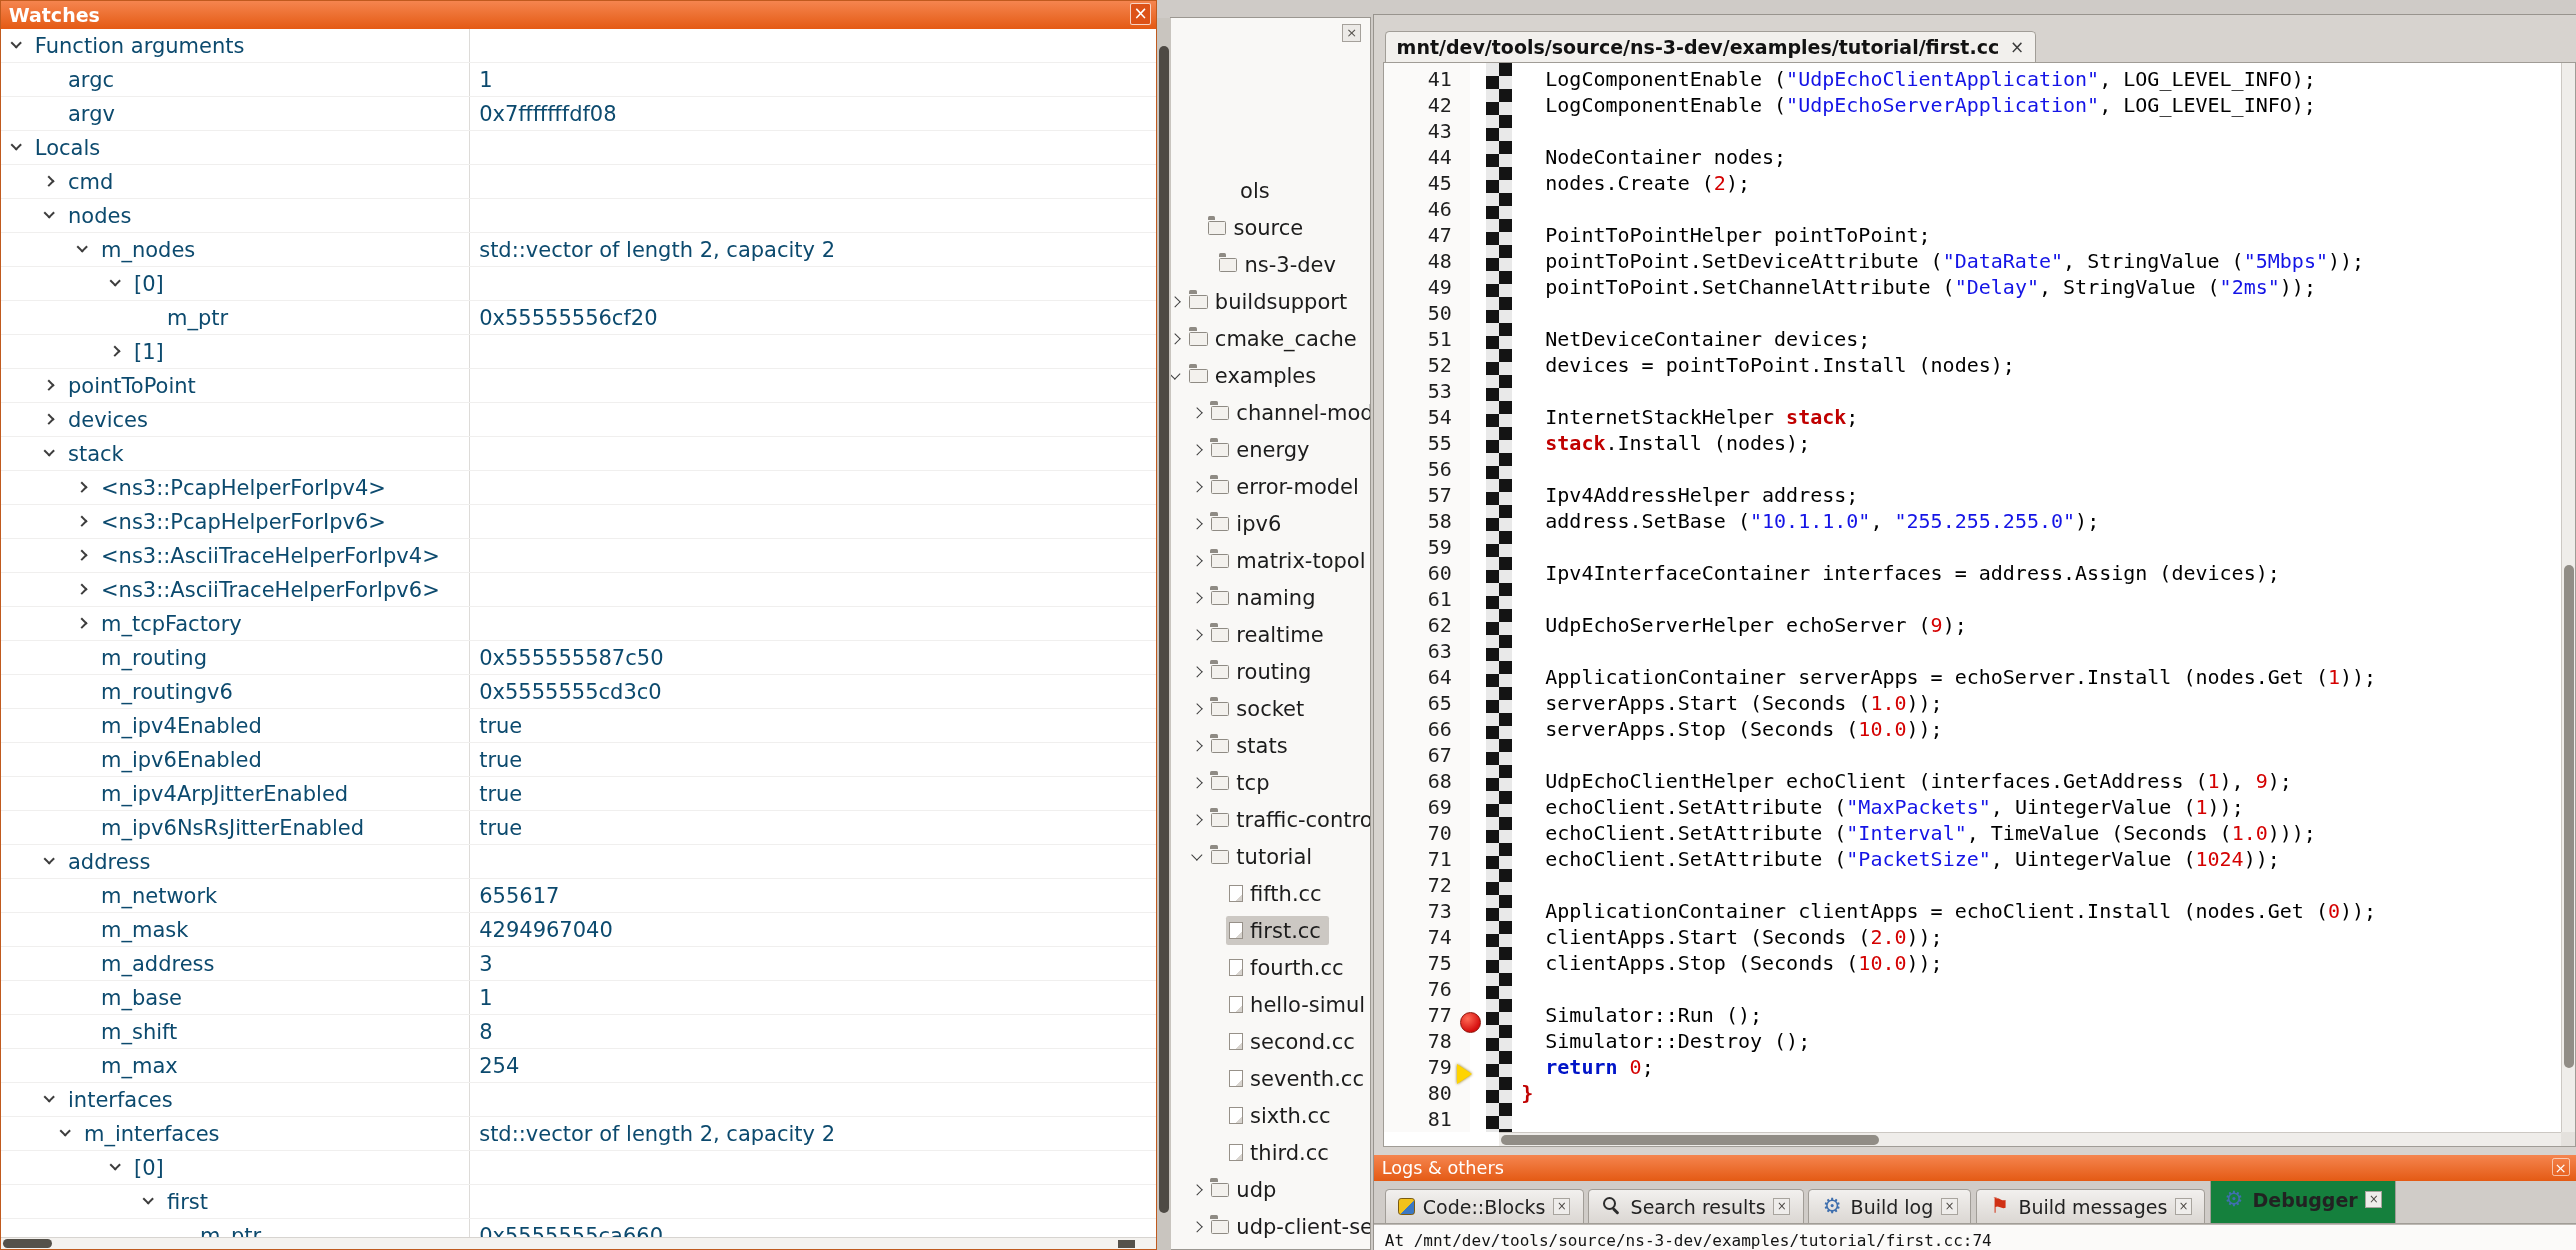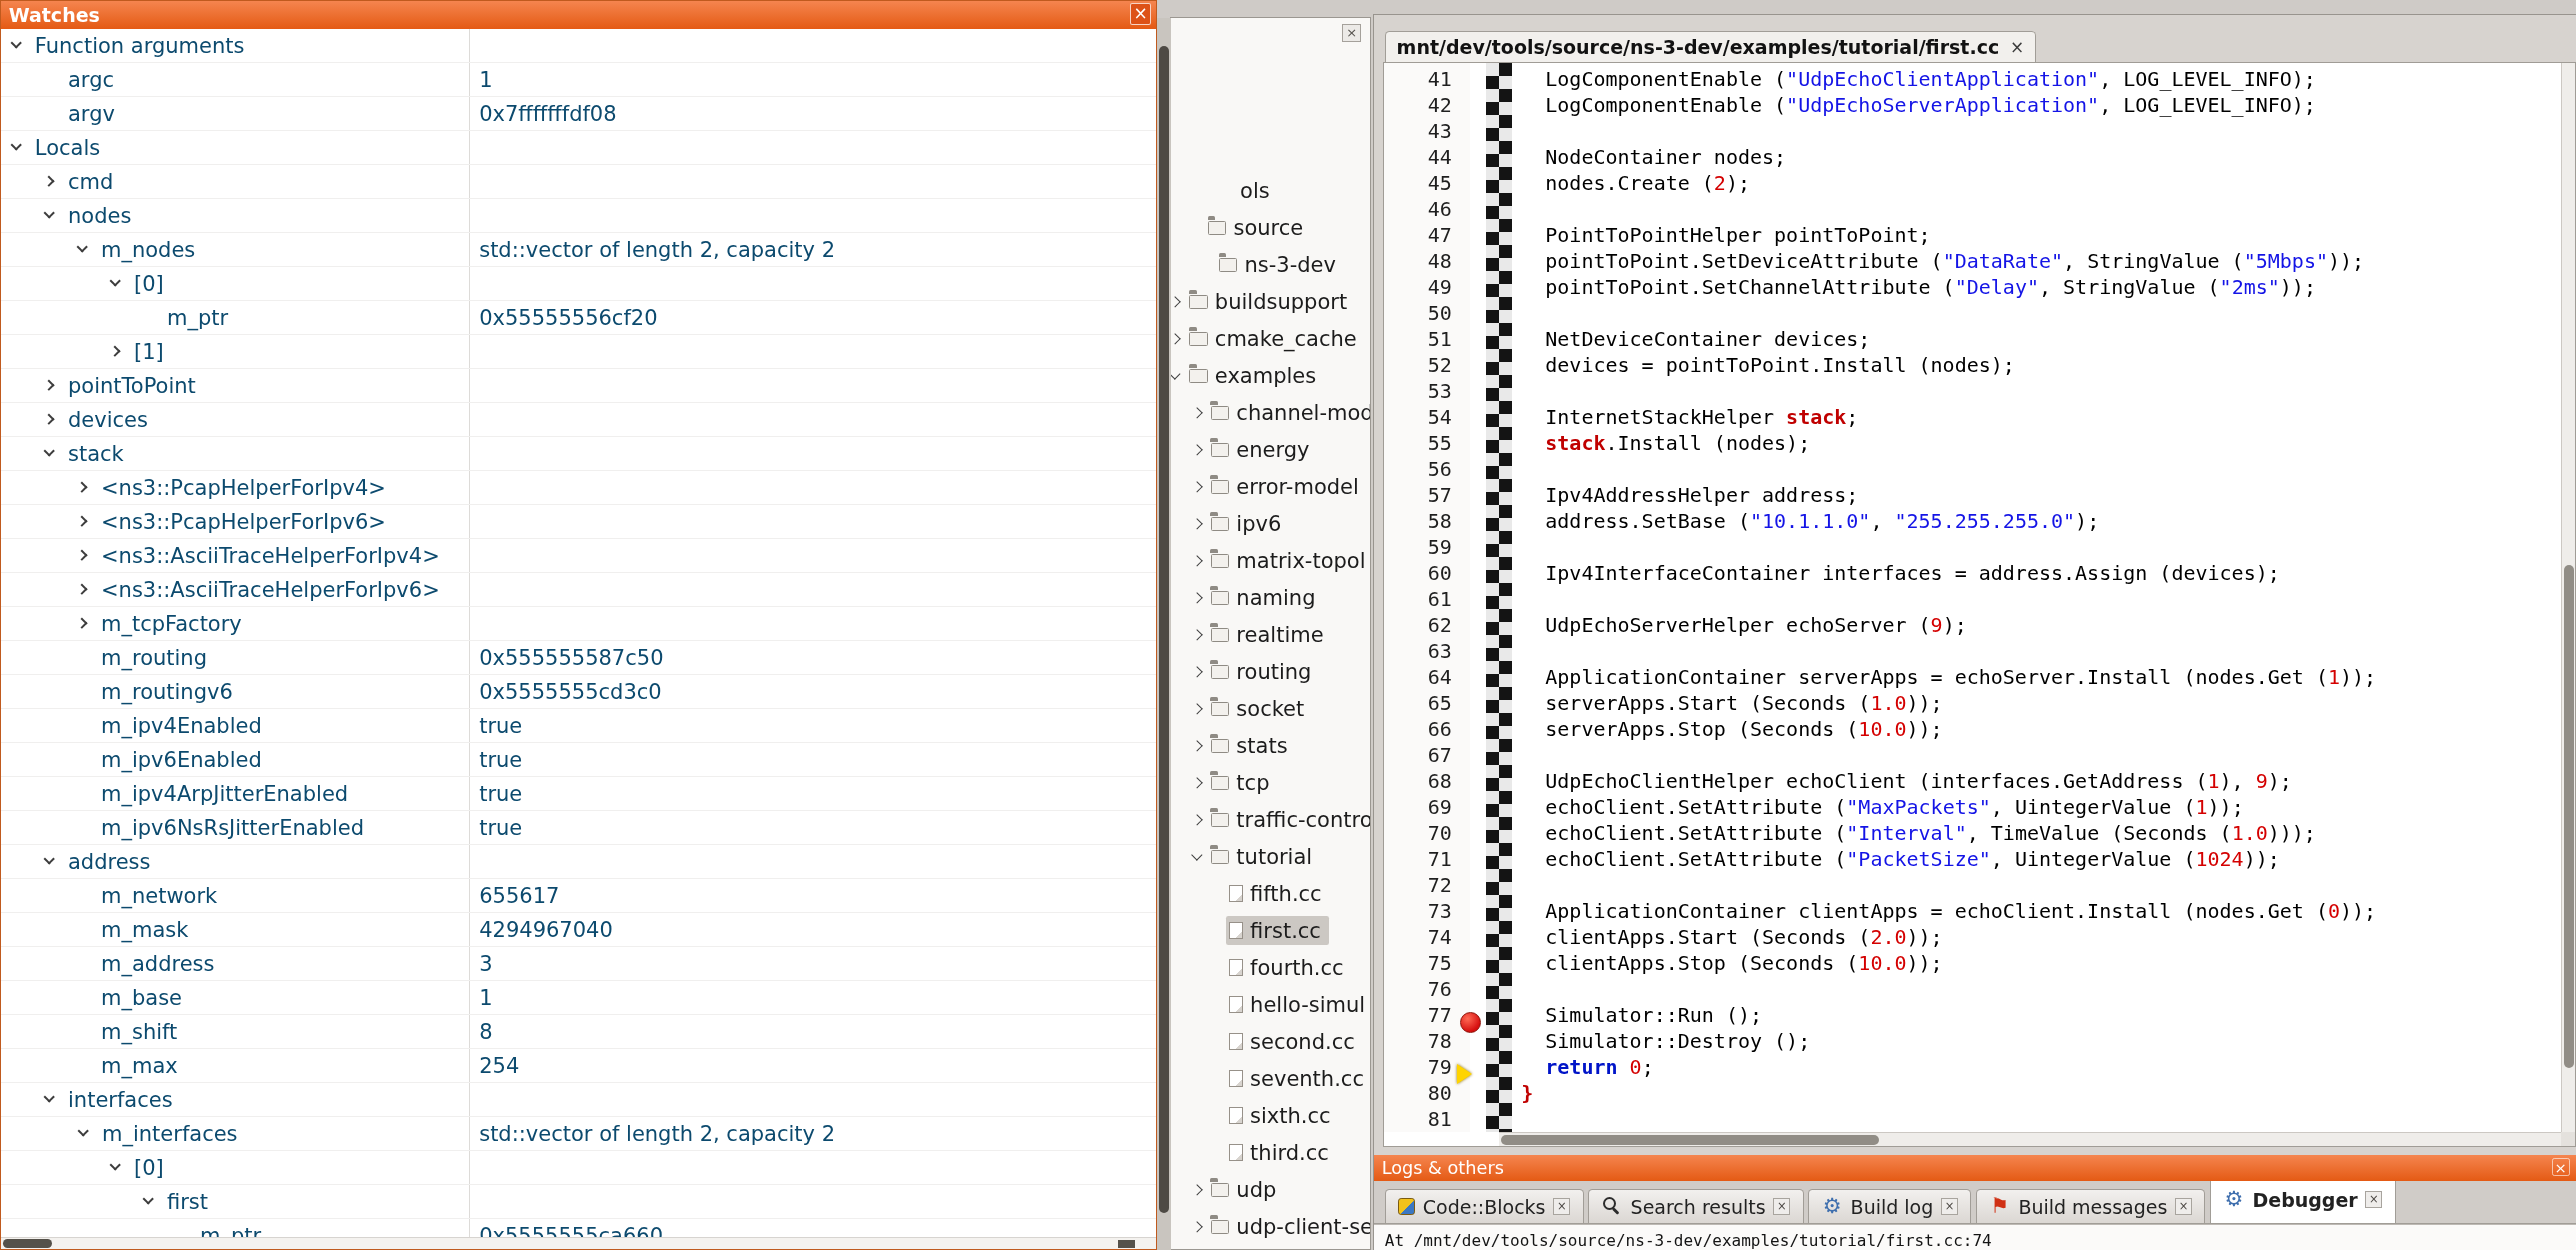--- a/index.html
+++ b/index.html
@@ -95,21 +95,21 @@
   .l-titlebar{height:26px;background:linear-gradient(180deg,#f5854f,#e45a14);
     display:flex;align-items:center;position:relative;}
   .l-title{color:#fff;font-size:17.7px;padding-left:7.7px;}
   .l-close{position:absolute;right:6.1px;top:3.1px;width:18.4px;height:18.4px;color:#fff;font-size:14.6px;
     text-align:center;line-height:17.7px;border:0.8px solid rgba(255,255,255,.6);border-radius:2.3px;}
   .l-tabs{display:flex;align-items:flex-end;height:43px;padding-left:10.8px;gap:4.6px;
     border-bottom:0.8px solid #a19d97;background:#d0ccc8;}
   .ltab{display:flex;align-items:center;gap:7.7px;height:34px;padding:0 12.3px;
     background:linear-gradient(180deg,#f2f0ee,#dbd7d3);border:0.8px solid #a19d97;border-bottom:none;
     border-radius:4.6px 4.6px 0 0;font-size:19px;color:#222;}
-  .ltab.sel{background:#ffffff;font-weight:bold;height:48px;}
+  .ltab.sel{background:#15803d;font-weight:bold;height:48px;}
   .ltab-close{width:17px;height:17px;border:0.8px solid #a8a49e;background:#efedeb;color:#4c4844;
     font-size:11.5px;line-height:14.6px;text-align:center;font-weight:400;}
   .tico{width:21.5px;height:21.5px;display:inline-flex;align-items:center;justify-content:center;position:relative;}
   .codeblocks-icon{width:17px;height:17px;background:linear-gradient(135deg,#f2c21c 0 55%,#3b77c2 55% 100%);
     border:0.8px solid #7a5a10;border-radius:3.1px;}
   .search-icon::before{content:"";width:9.2px;height:9.2px;border:2.3px solid #2c2c2c;border-radius:50%;
     position:absolute;top:1.5px;left:1.5px;}
   .search-icon::after{content:"";width:3.1px;height:7.7px;background:#2c2c2c;position:absolute;
     left:13px;top:11.5px;transform:rotate(-45deg);border-radius:1.5px;}
   .gear-icon::before{content:"⚙";font-size:21px;color:#3f6fae;line-height:1;}
@@ -379,21 +379,21 @@
       <div class="w-row">
         <div class="w-name" style="padding-left: 44px;">
           <span class="chev-slot">
             <span class="chev chev-down"></span>
           </span>
           <span class="w-label">interfaces</span>
         </div>
         <div class="w-value"></div>
       </div>
       <div class="w-row">
-        <div class="w-name" style="padding-left: 78px;">
+        <div class="w-name" style="padding-left: 60px;">
           <span class="chev-slot">
             <span class="chev chev-down"></span>
           </span>
           <span class="w-label">m_interfaces</span>
         </div>
         <div class="w-value">std::vector of length 2, capacity 2</div>
       </div>
       <div class="w-row">
         <div class="w-name" style="padding-left: 110px;">
           <span class="chev-slot">

